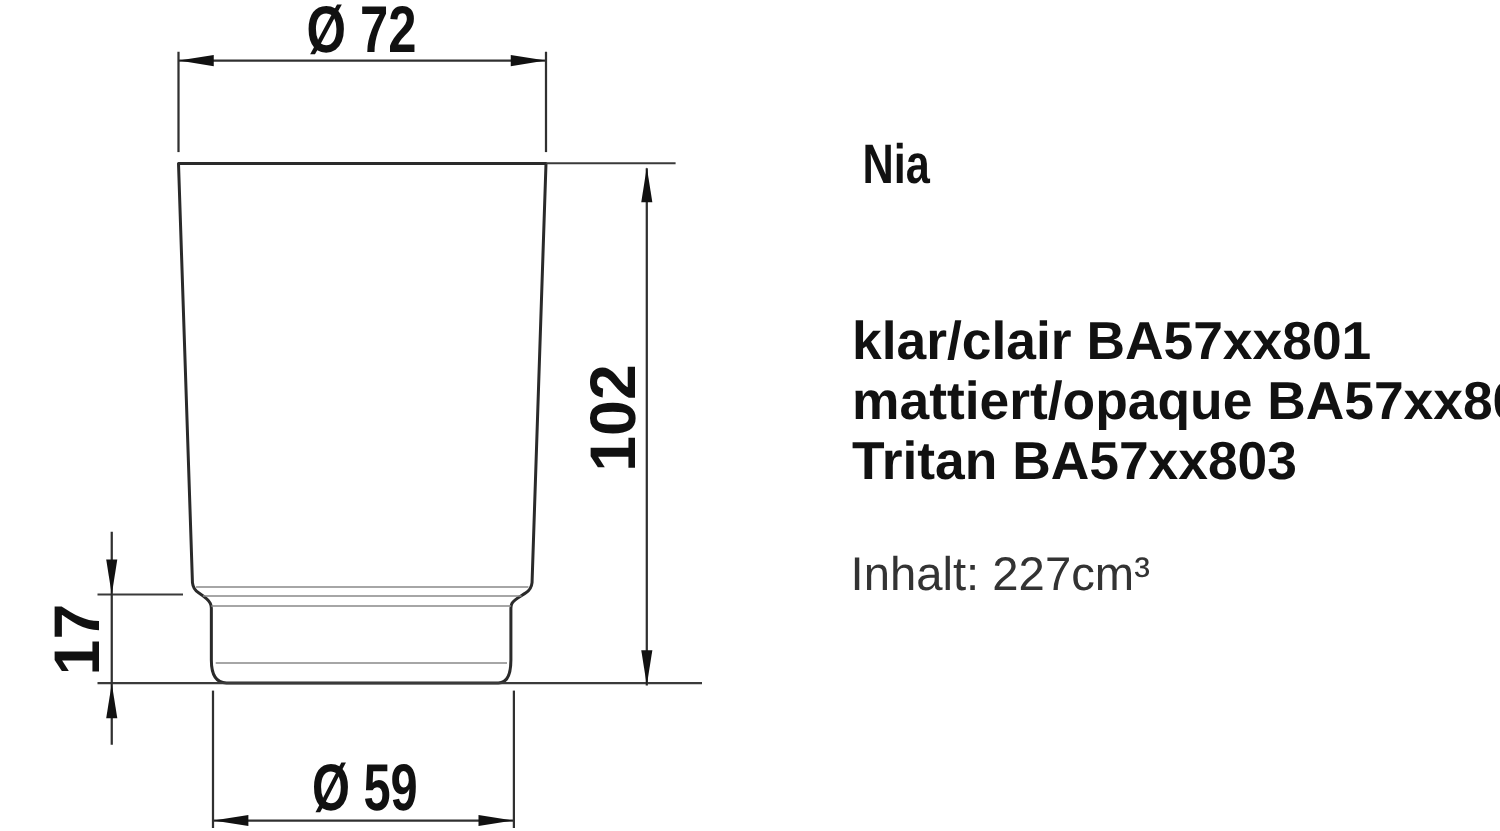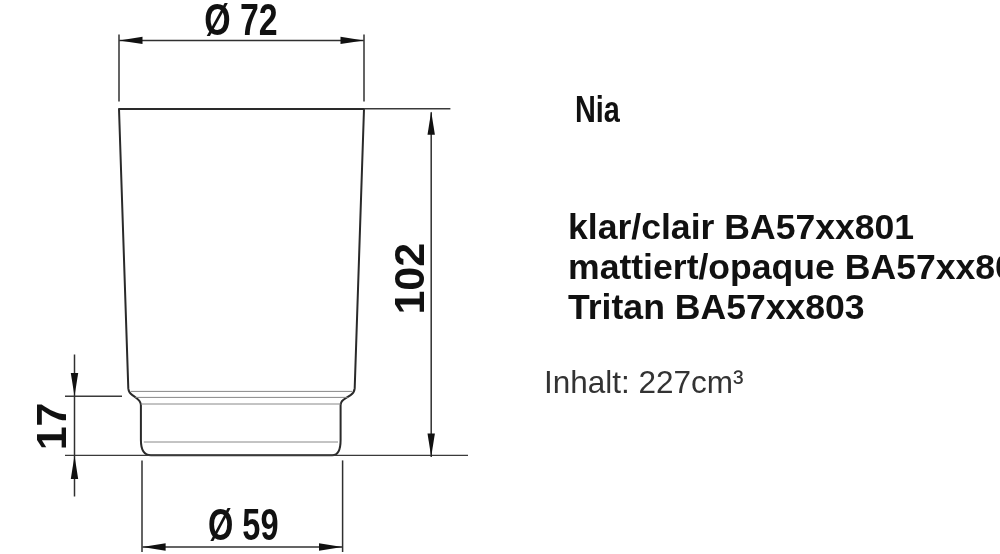--- a/index.html
+++ b/index.html
@@ -85,14 +85,14 @@
 
   <g transform="translate(211.2,540) scale(0.74,1)">
         <text class="dimtxt2" text-anchor="middle" x="0" y="0">Ø 59</text>
       </g>
 </svg>
 
 <div style="position:absolute;left:543.4px;top:91px;font-weight:bold;font-size:37px;line-height:1;transform:scaleX(0.78);transform-origin:0 0;color:#111;white-space:nowrap;">Nia</div>
 
 <div style="position:absolute;left:536px;top:206.7px;font-weight:bold;font-size:35.6px;line-height:40px;color:#111;white-space:nowrap;">klar/clair BA57xx801<br>mattiert/opaque BA57xx802<br>Tritan BA57xx803</div>
 
-<div style="position:absolute;left:512px;top:367px;font-size:31.5px;line-height:1;color:#333;white-space:nowrap;">Inhalt: 227cm³</div>
+<div style="position:absolute;left:535px;top:367px;font-size:31.5px;line-height:1;color:#333;white-space:nowrap;">Inhalt: 227cm³</div>
 </div>
 
 </body></html>

